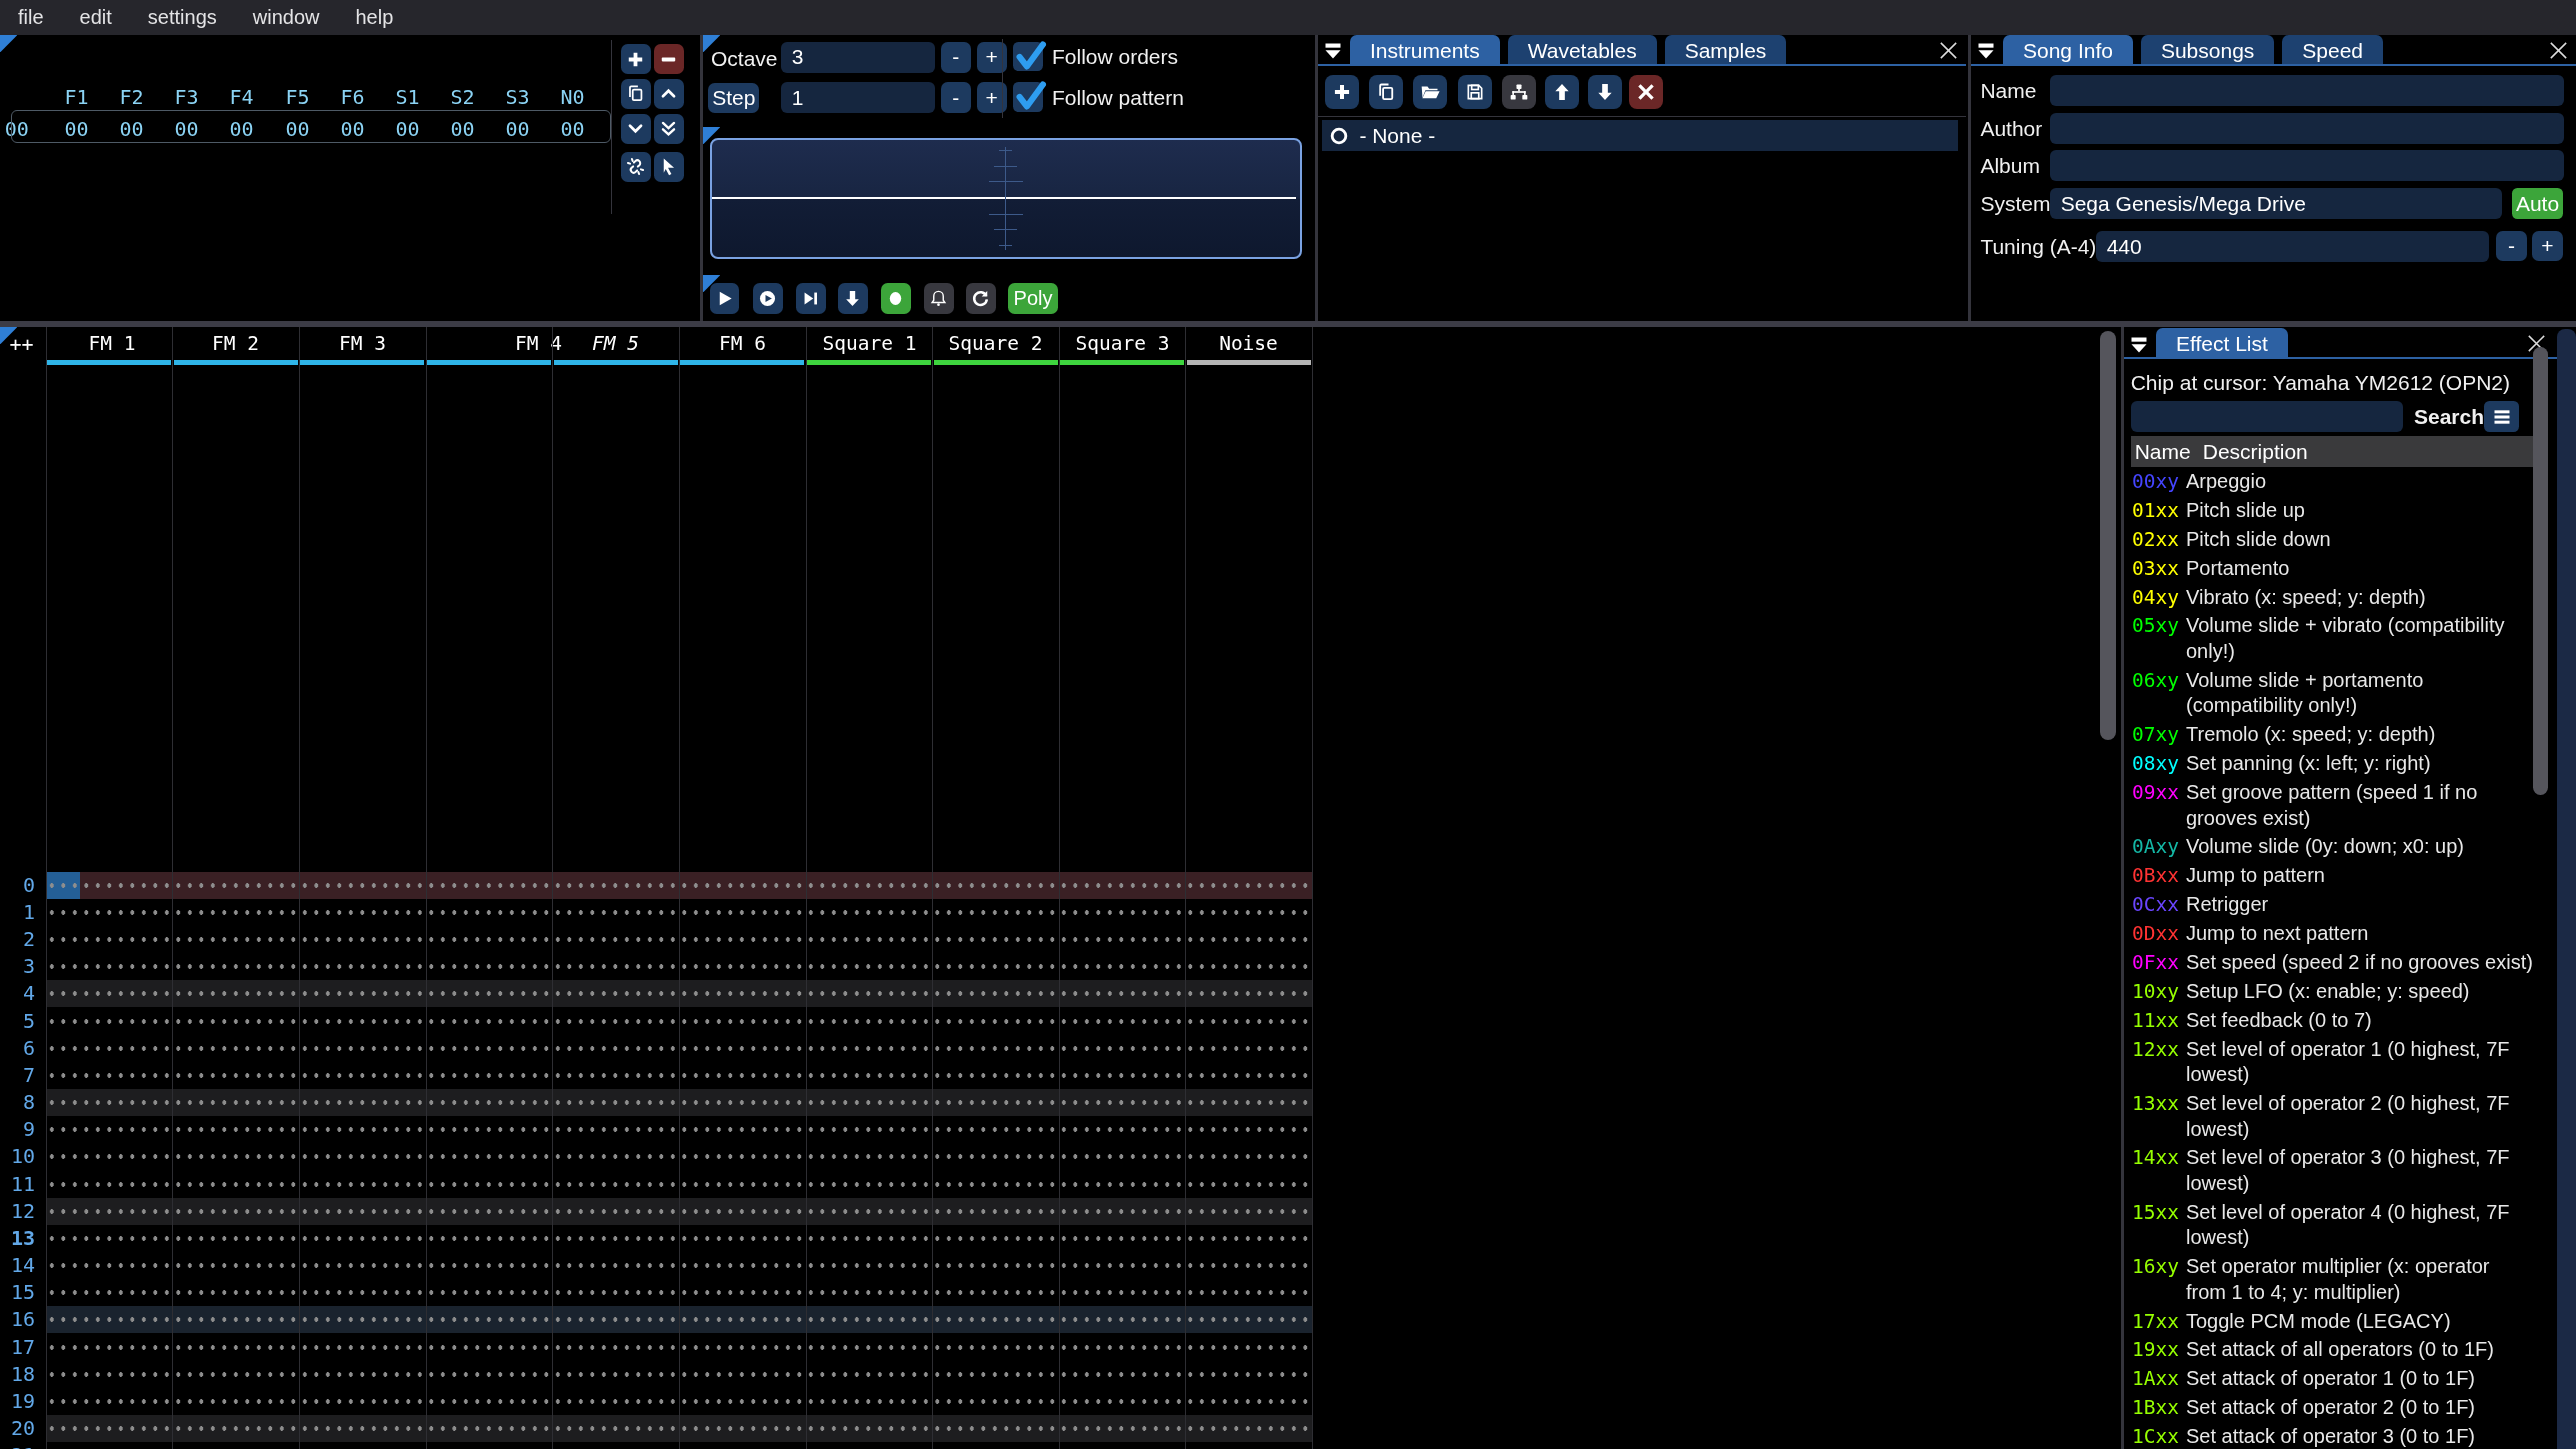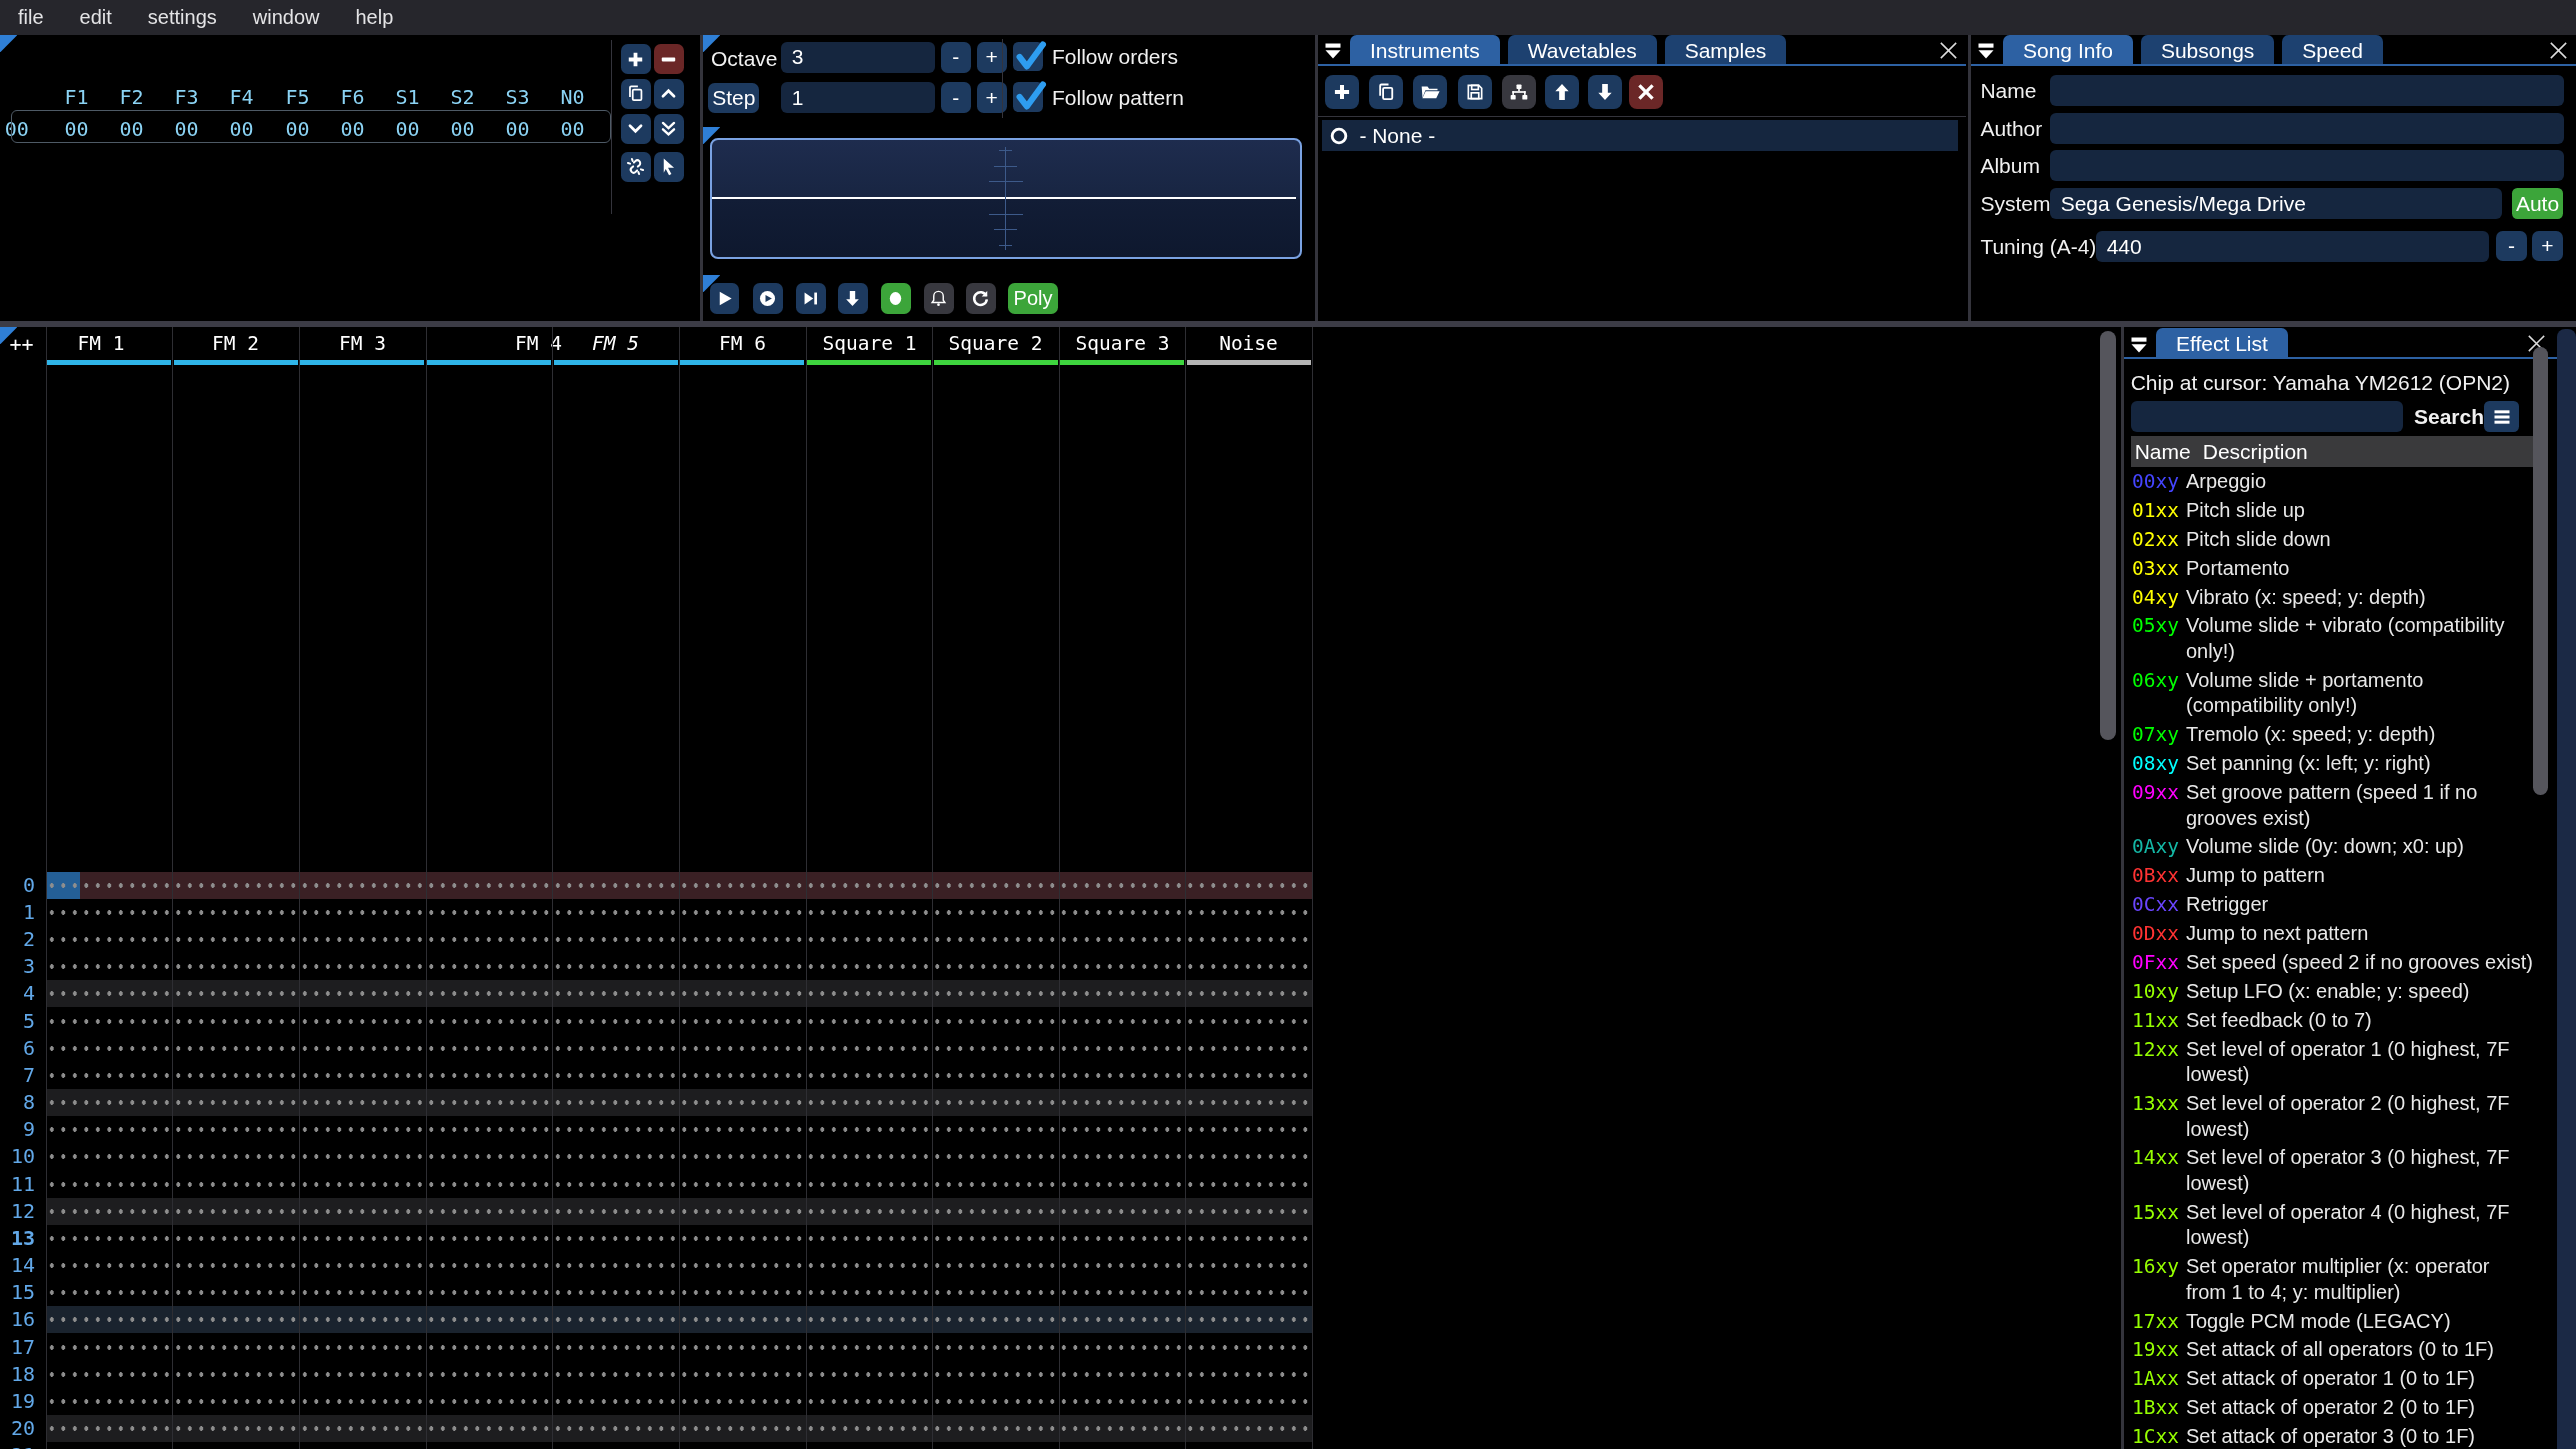--- a/index.html
+++ b/index.html
@@ -392,21 +392,21 @@
   <div class="lbl" style="left:9.4px;top:196px;height:31px;">Tuning (A-4)</div>
   <div class="input" style="left:125px;top:196px;width:393px;height:31px;">440</div>
   <div class="pill" style="left:525px;top:196px;width:31px;height:29.5px;">-</div>
   <div class="pill" style="left:561px;top:196px;width:31px;height:29.5px;">+</div>
 </div>
 
 <div id="pattern-window">
   <div class="corner-tri" style="left:0;top:0;"></div>
   <div class="mono" style="position:absolute;left:9.4px;top:5.4px;color:#fff;font-size:20px;">++</div>
   <div id="chan-headers">
-      <div class="chan-name mono" style="left: 31px; width: 140px;">FM 1</div>
+      <div class="chan-name mono" style="left: 42px; width: 140px;">FM 1</div>
       <div class="chan-bar" style="left: 47px; width: 124px; background: rgb(47, 181, 232);"></div>
       <div class="chan-name mono" style="left: 172px; width: 127px;">FM 2</div>
       <div class="chan-bar" style="left: 174px; width: 124px; background: rgb(47, 181, 232);"></div>
       <div class="chan-name mono" style="left: 299px; width: 127px;">FM 3</div>
       <div class="chan-bar" style="left: 300px; width: 124px; background: rgb(47, 181, 232);"></div>
       <div class="chan-name mono" style="left: 426px; width: 136px; text-align: right;">FM 4</div>
       <div class="chan-bar" style="left: 427px; width: 124px; background: rgb(47, 181, 232);"></div>
       <div class="chan-name mono" style="left: 552px; width: 127px; font-style: italic;">FM 5</div>
       <div class="chan-bar" style="left: 554px; width: 124px; background: rgb(47, 181, 232);"></div>
       <div class="chan-name mono" style="left: 679px; width: 127px;">FM 6</div>

